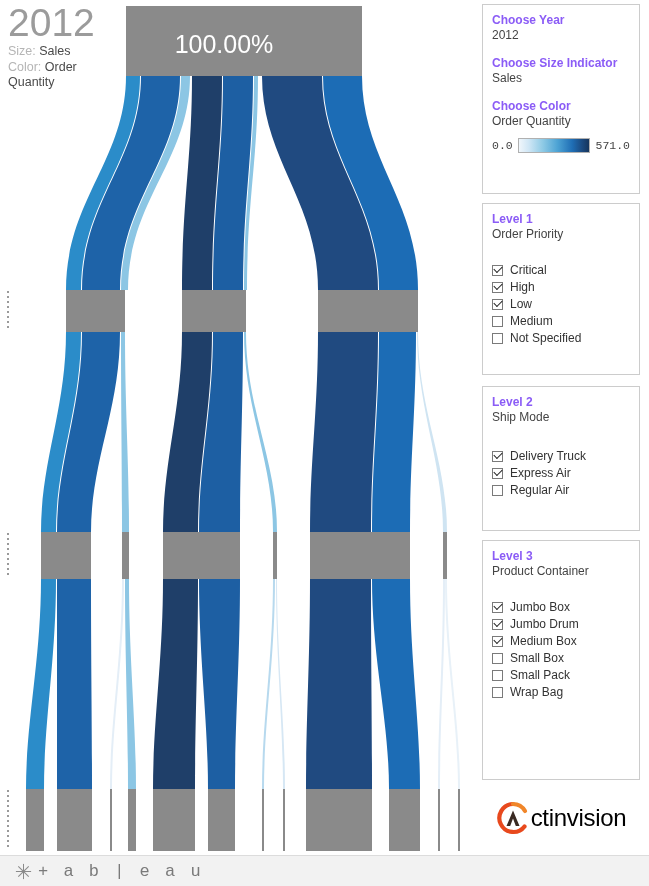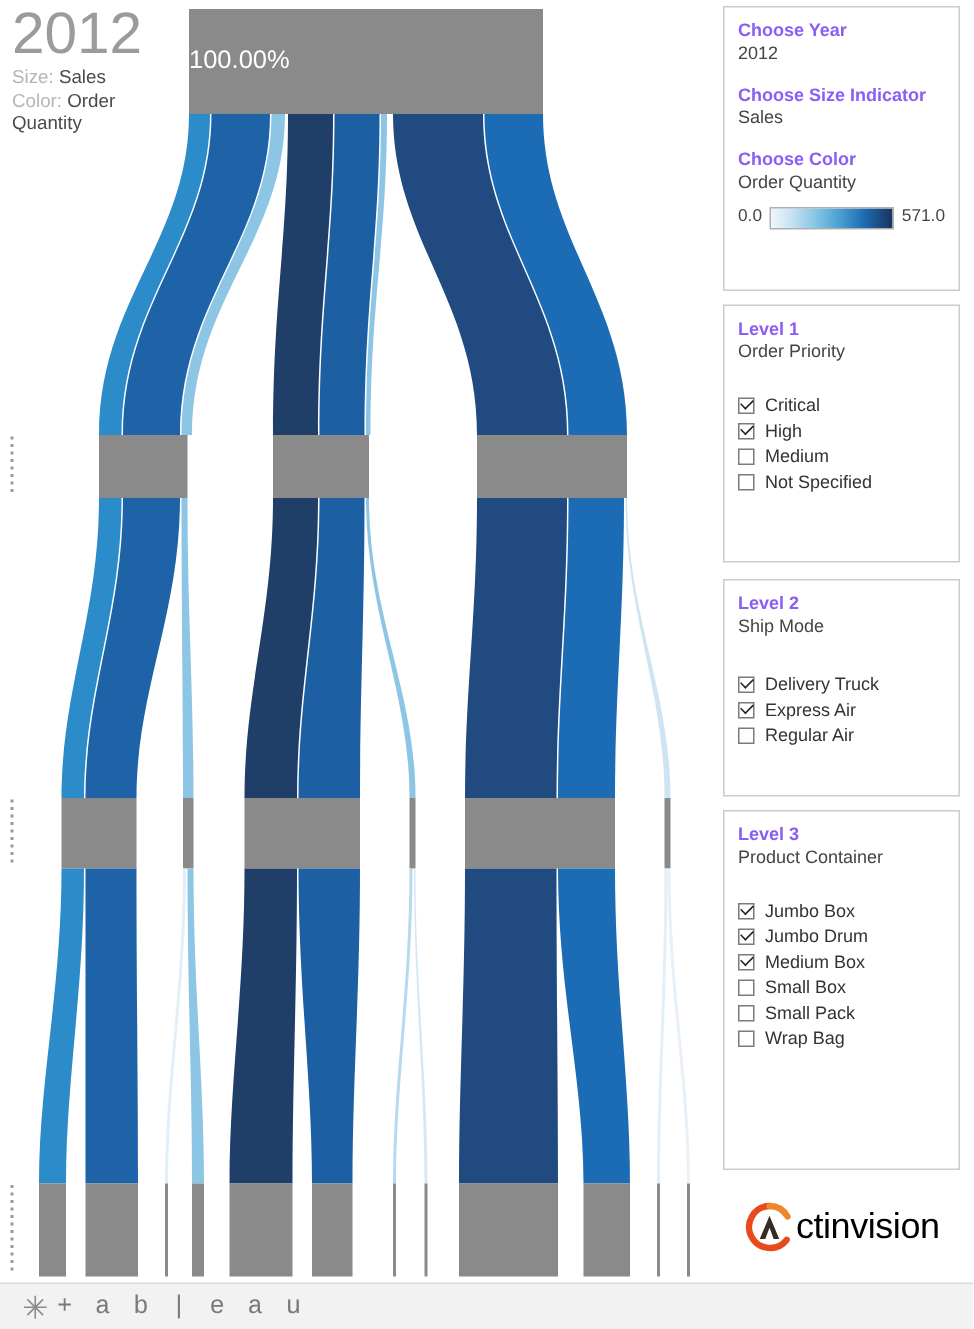--- a/index.html
+++ b/index.html
@@ -47,21 +47,22 @@
     line-height: 15.5px;
     color: #4a4a4a;
   }
   .meta-key { color: #b5b5b5; }
 
   
   #root-label {
     position: absolute;
     left: 126px; top: 30px;
     width: 196px;
-    font-size: 17px;
+    text-align: center;
+    font-size: 25px;
     color: #ffffff;
     z-index: 5;
     pointer-events: none;
   }
 
   
   #controls {
     position: absolute;
     right: 2px; top: 0px;
     width: 172px;
@@ -85,22 +86,23 @@
     font-size: 12px;
     color: #444444;
     line-height: 15px;
     margin-bottom: 2px;
   }
   .spacer-sm { height: 11px; }
 
   
   #legend-row {
     display: flex;
-    align-items: flex-start;
+    align-items: center;
     margin-top: 9px;
+    font-family: Liberation Mono, monospace;
   }
   .legend-end {
     font-size: 11.5px;
     color: #444444;
     white-space: nowrap;
   }
   #legend-bar {
     flex: 1;
     height: 15px;
     margin: 0 5px;
@@ -350,20 +352,24 @@
       <div id="l1-list">
           <div class="cb-row">
             <span class="cb checked"></span>
             <span class="cb-label">Critical</span>
           </div>
           <div class="cb-row">
             <span class="cb checked"></span>
             <span class="cb-label">High</span>
           </div>
           <div class="cb-row">
+            <span class="cb checked"></span>
+            <span class="cb-label">Low</span>
+          </div>
+          <div class="cb-row">
             <span class="cb"></span>
             <span class="cb-label">Medium</span>
           </div>
           <div class="cb-row">
             <span class="cb"></span>
             <span class="cb-label">Not Specified</span>
           </div>
         </div>
     </div>
 

